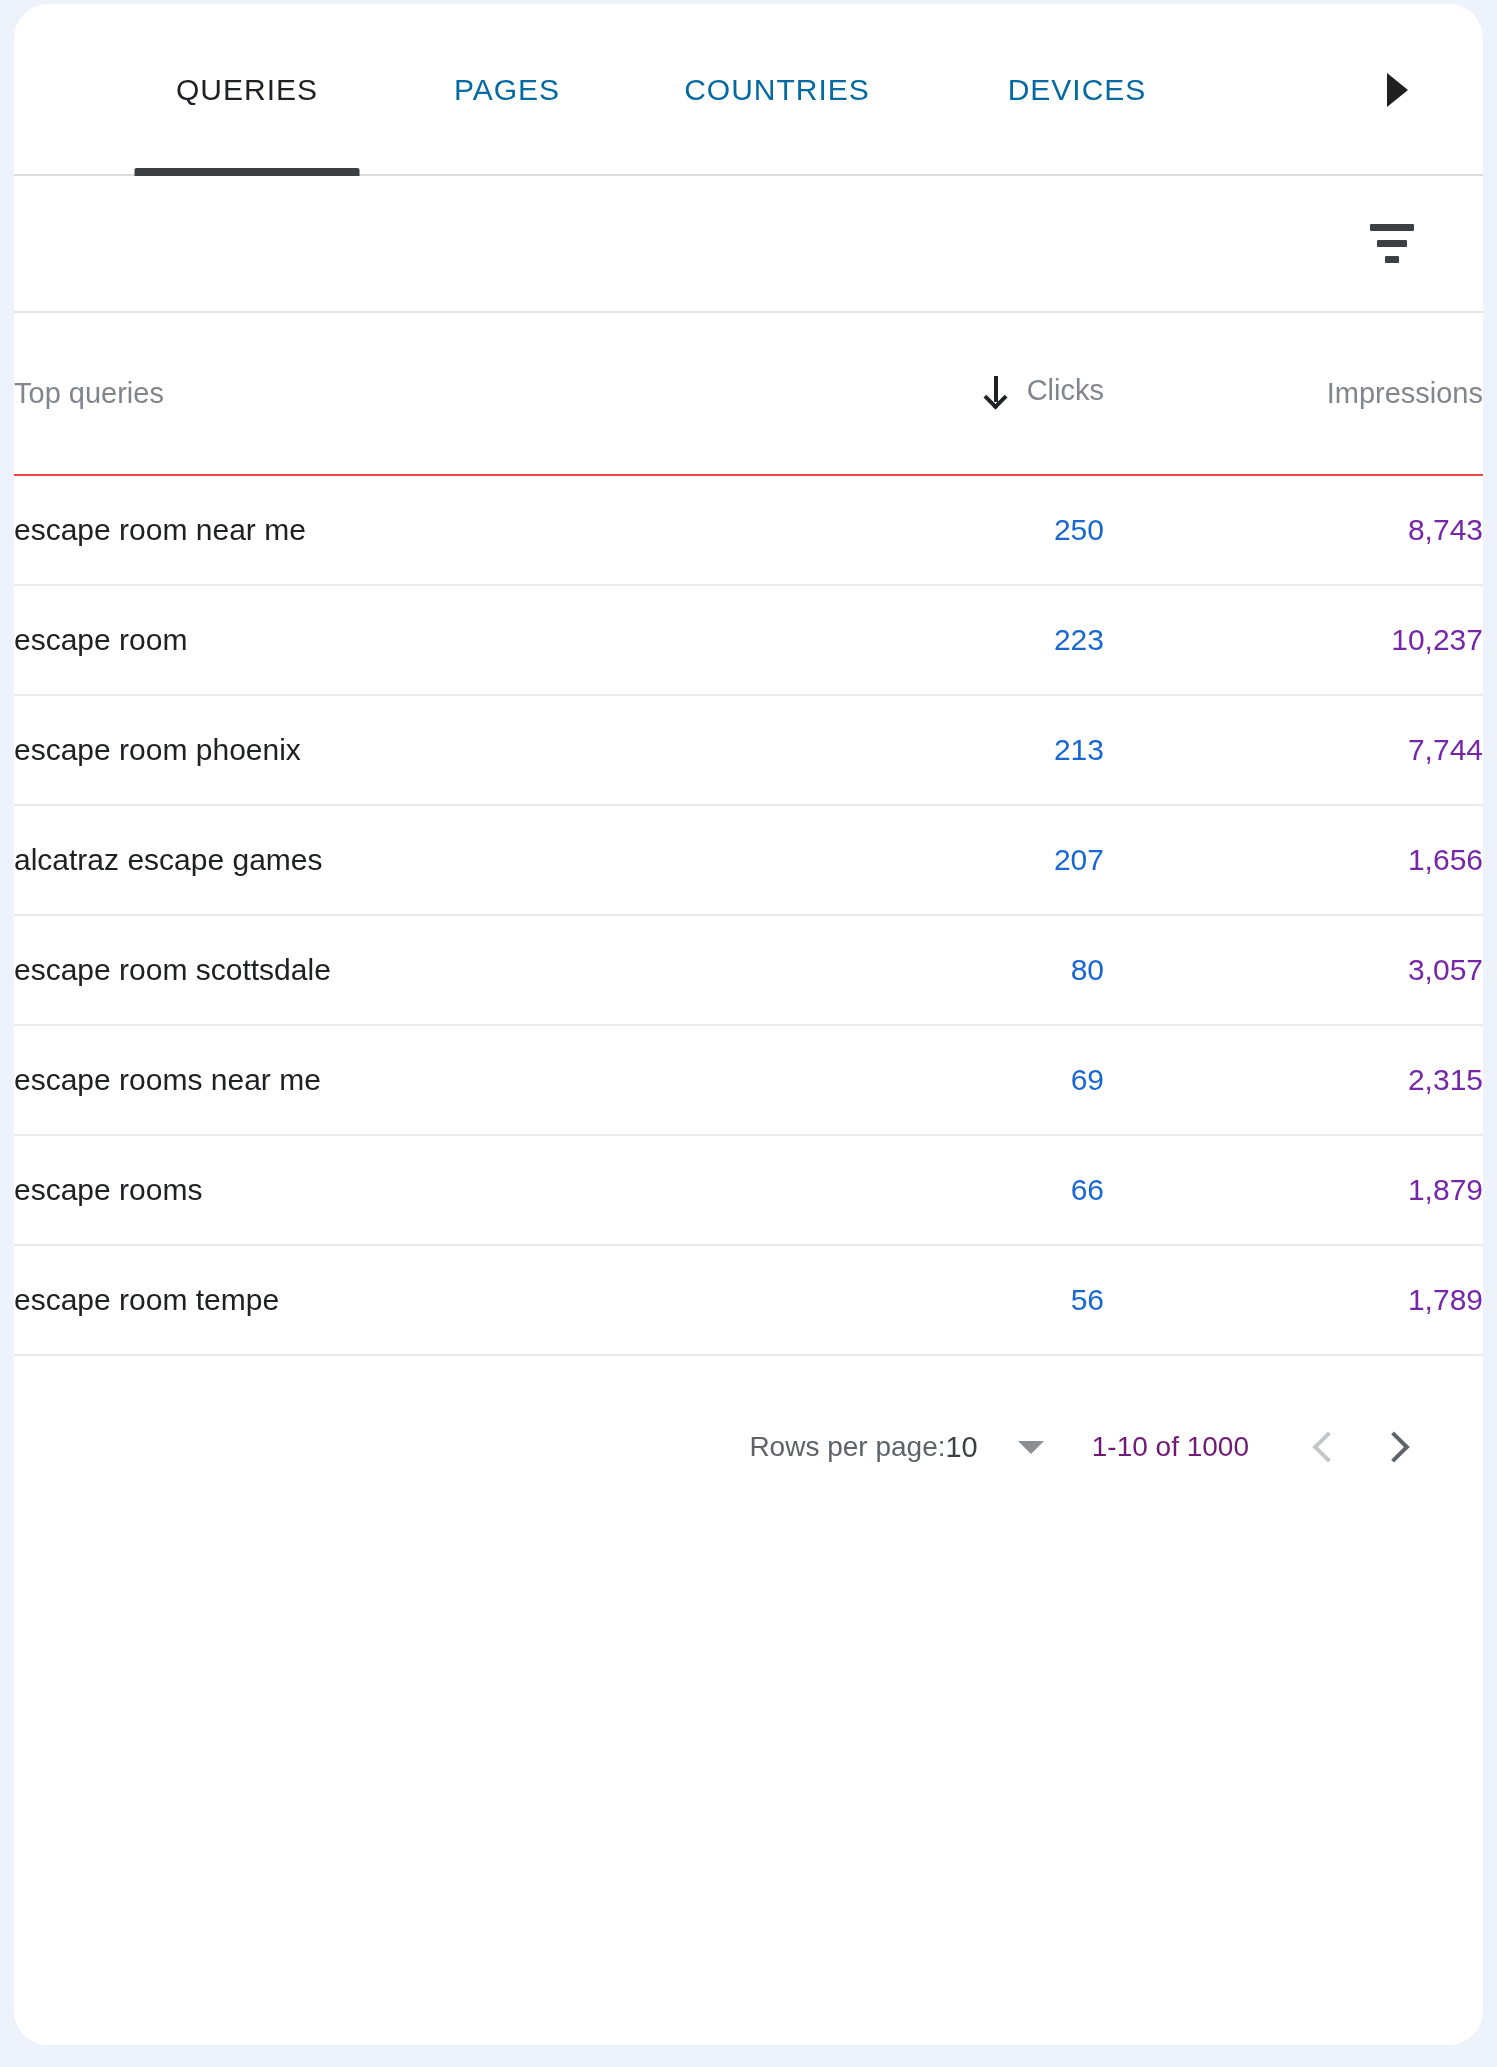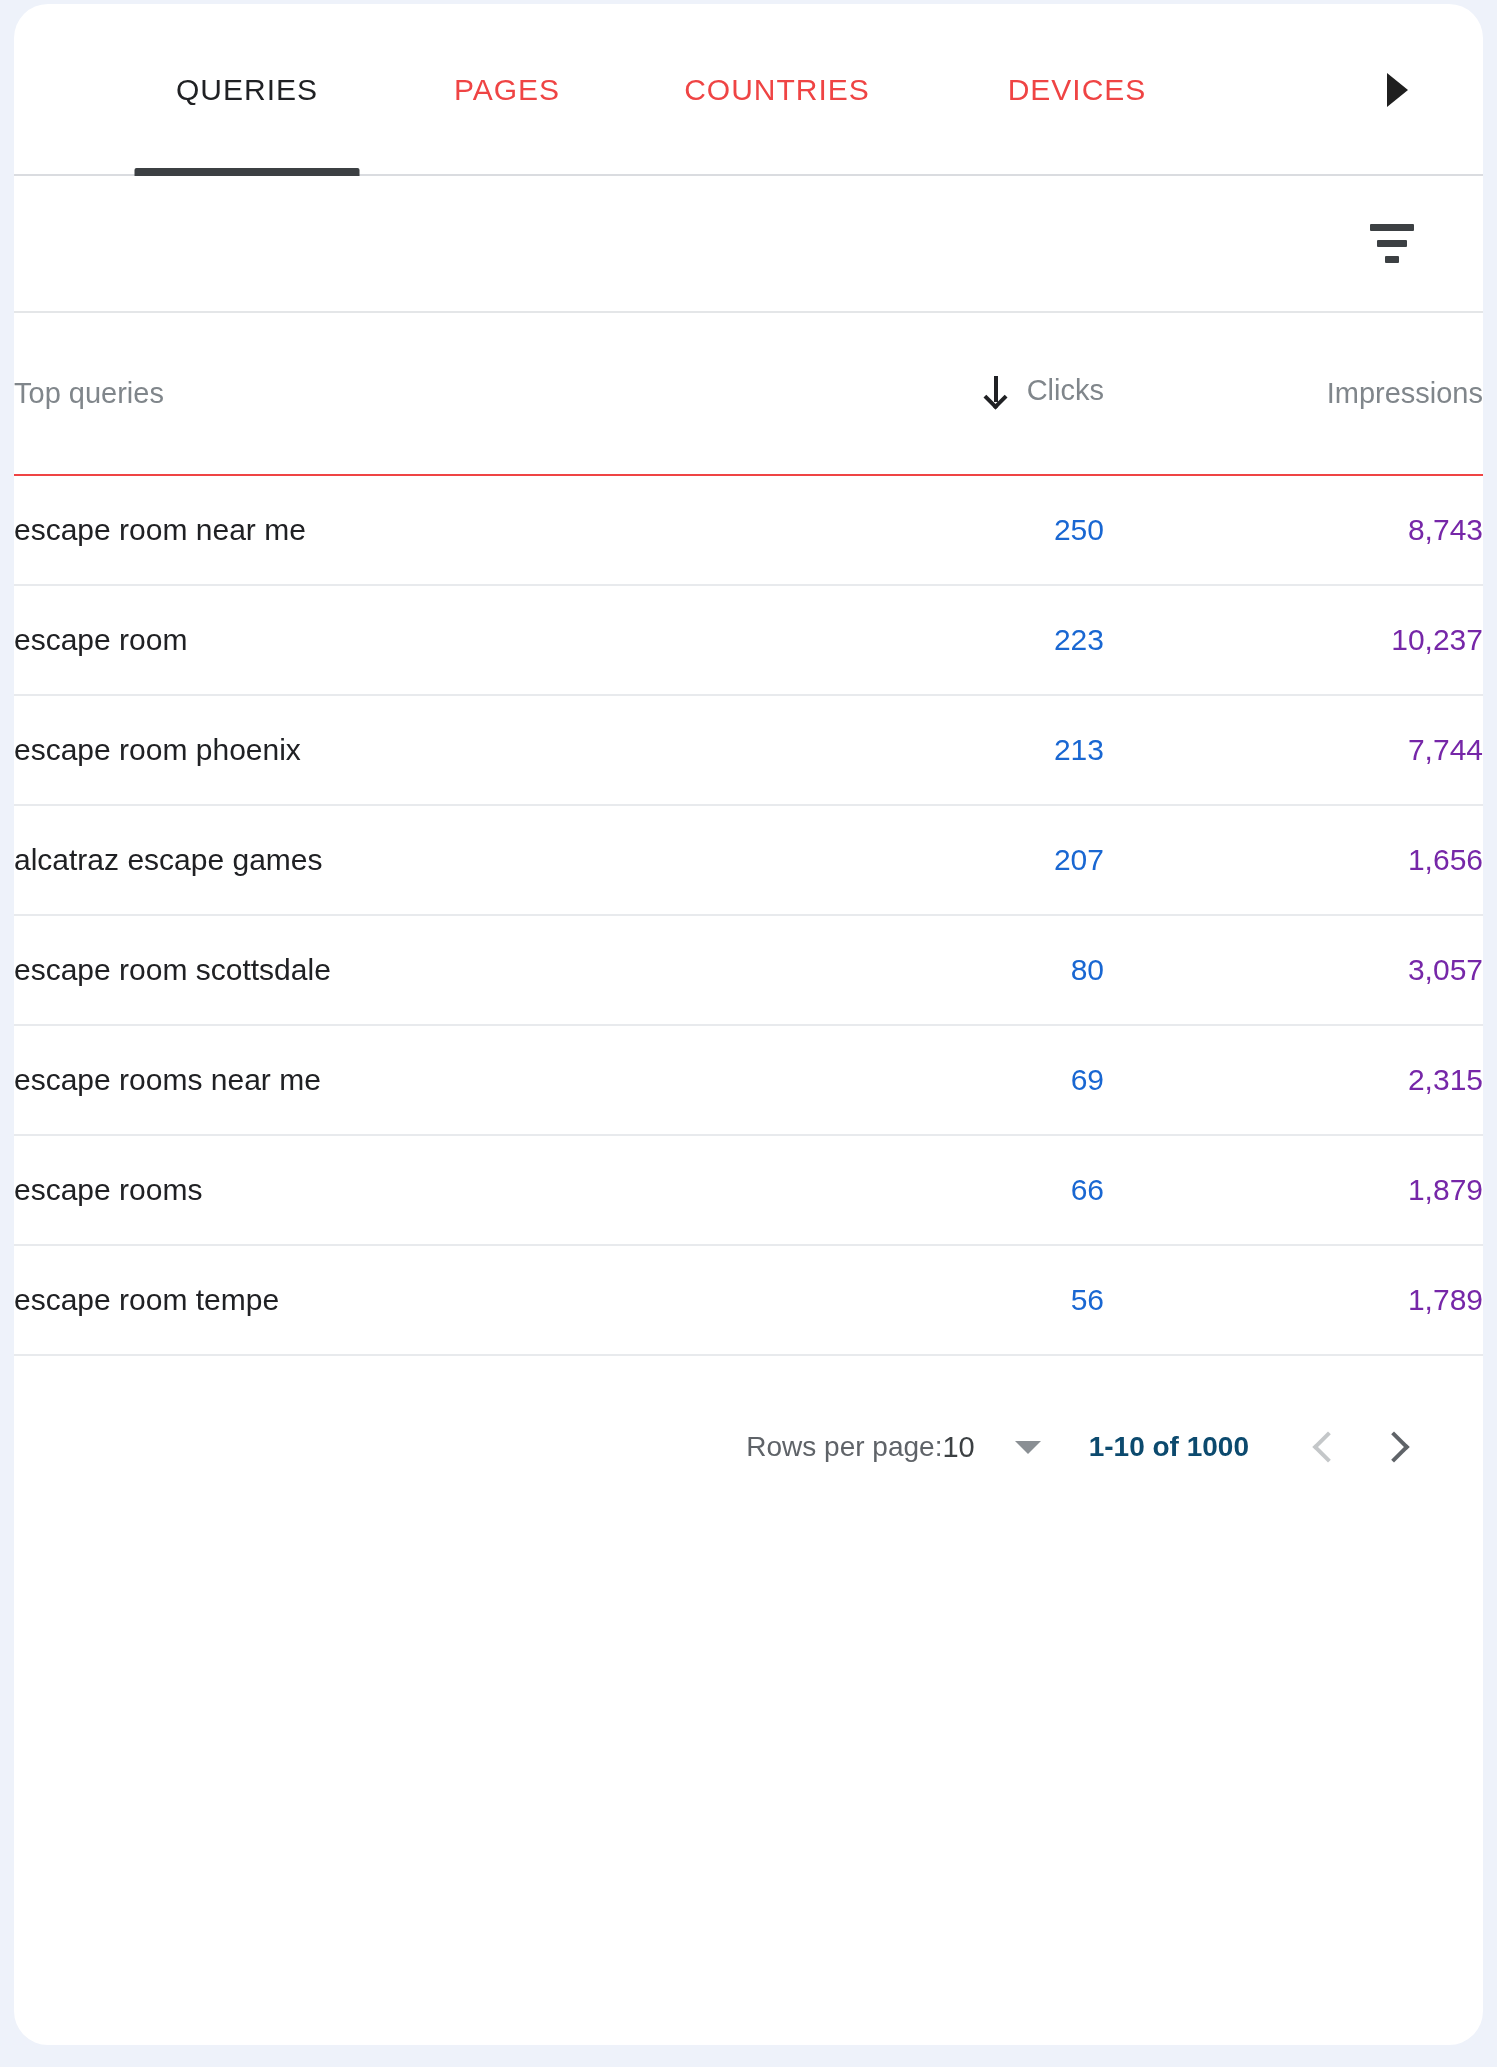--- a/index.html
+++ b/index.html
@@ -40,21 +40,21 @@
   }
   .tab {
     position: relative;
     height: 172px;
     display: flex;
     align-items: center;
     justify-content: center;
     padding: 0 0px;
     font-size: 30px;
     letter-spacing: 1.0px;
-    color: #ef4444;
+    color: #0369a1;
     font-weight: 500;
     cursor: pointer;
     user-select: none;
     box-sizing: border-box;
   }
   .tab-queries  { width: 290px; }
   .tab-pages    { width: 230px; }
   .tab-countries{ width: 310px; }
   .tab-devices  { width: 290px; }
 
@@ -235,21 +235,21 @@
   .pager .caret {
     width: 0;
     height: 0;
     border-left: 13px solid transparent;
     border-right: 13px solid transparent;
     border-top: 13px solid #8a8f94;
     margin-left: 40px;
     margin-right: 48px;
     cursor: pointer;
   }
-  .pager .range { color: #0c4a6e; margin-right: 46px; font-weight: bold; }
+  .pager .range { color: #701a75; margin-right: 46px; }
   .pager .navbtn {
     width: 66px;
     height: 66px;
     display: flex;
     align-items: center;
     justify-content: center;
     cursor: pointer;
   }
   .chev {
     width: 18px;

